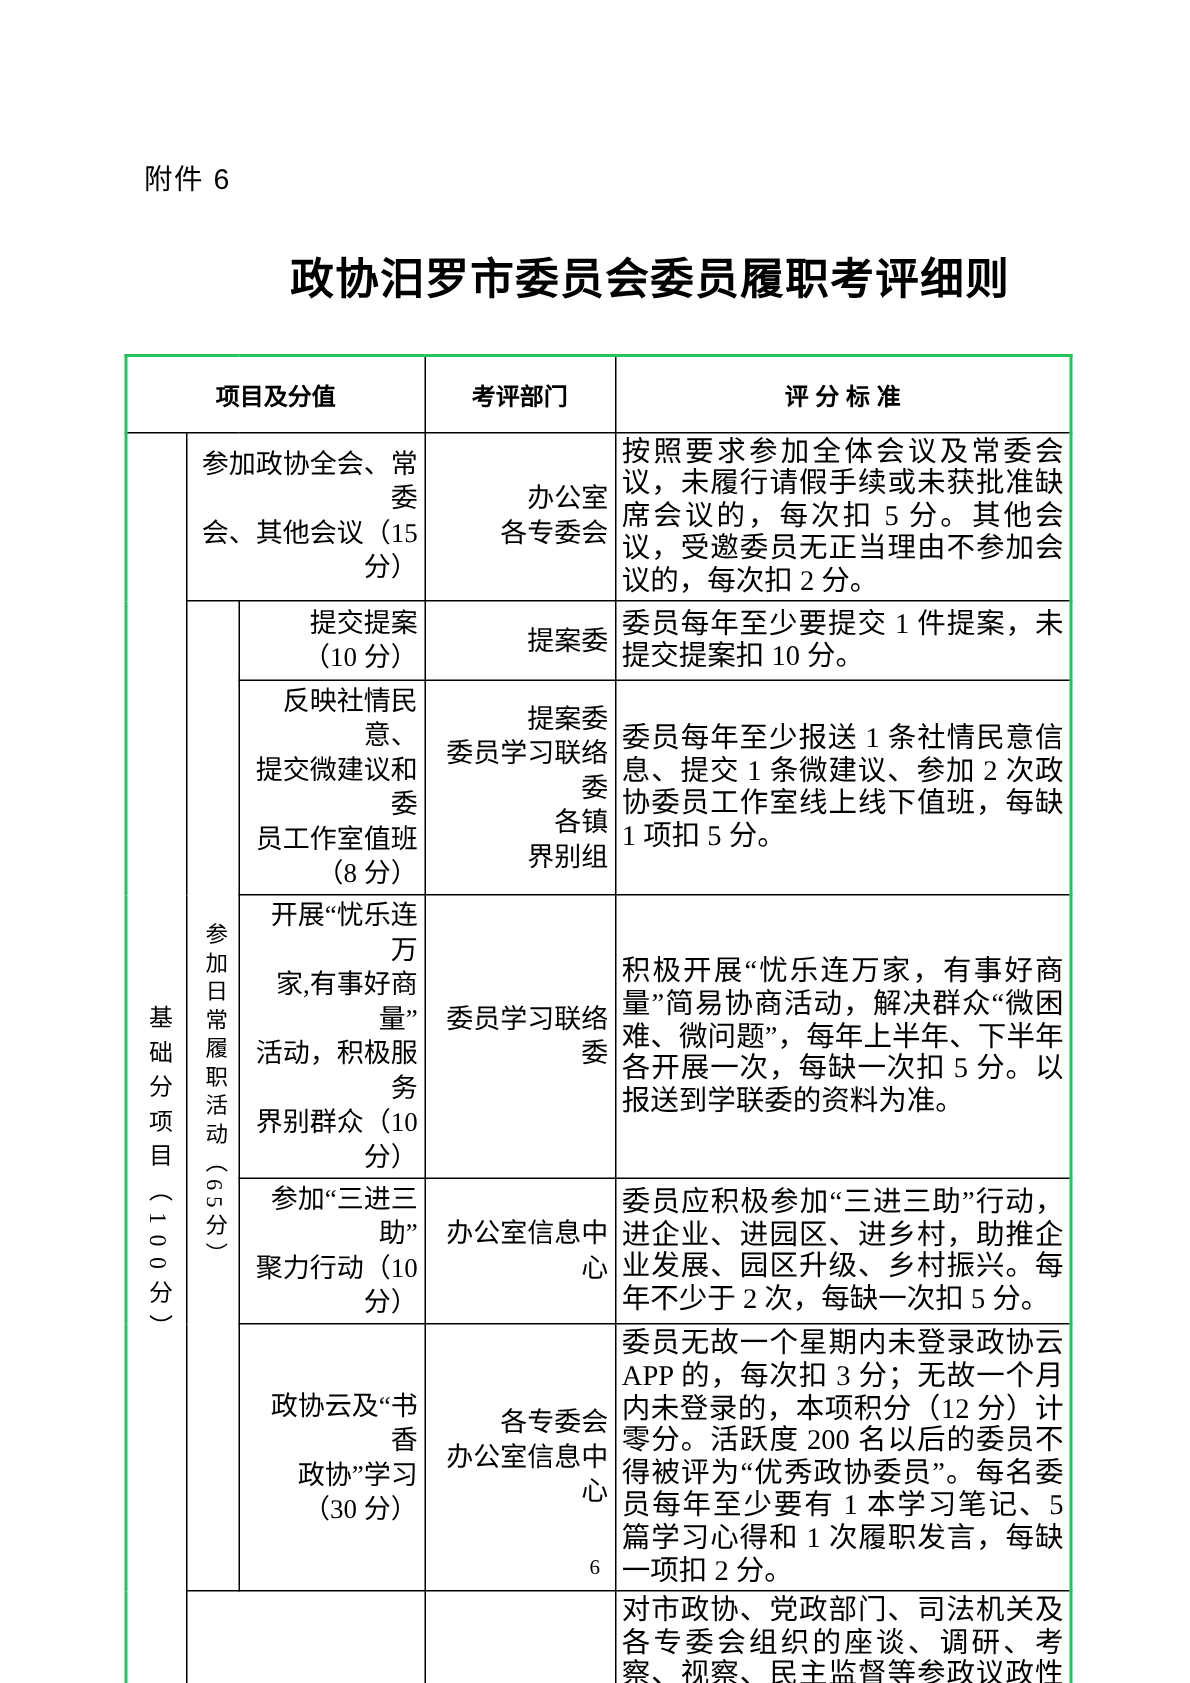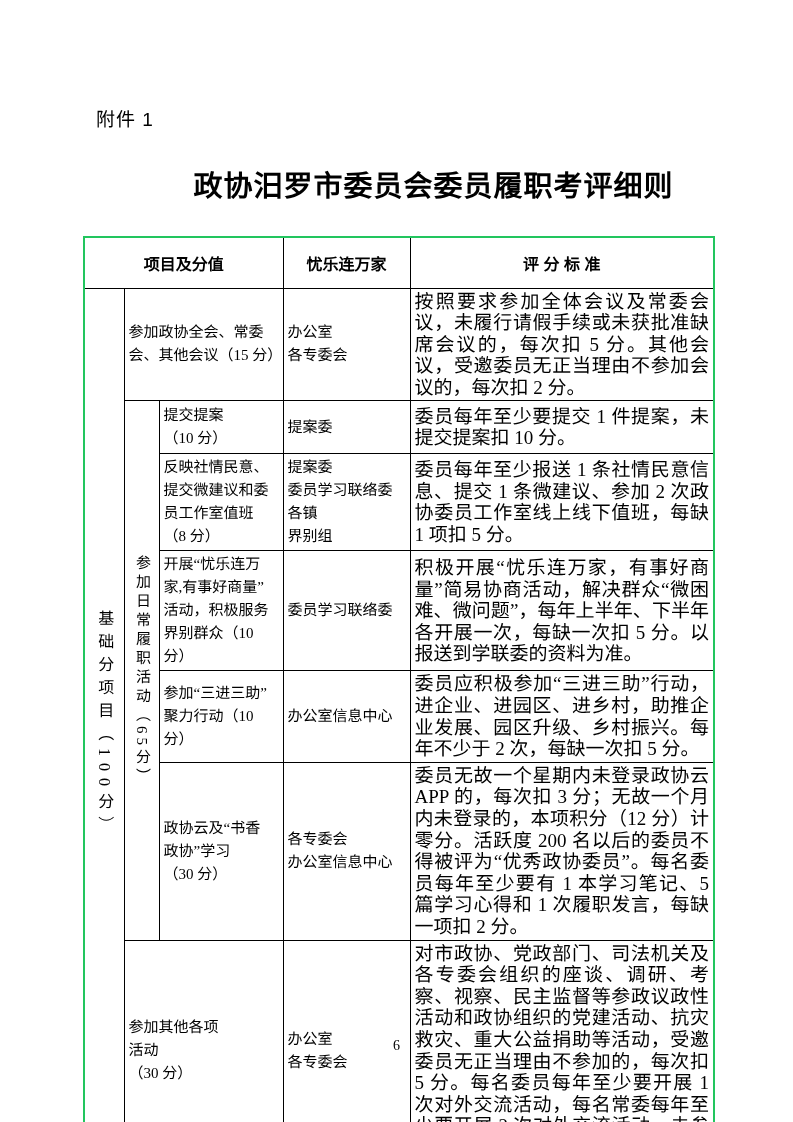--- a/index.html
+++ b/index.html
@@ -57,22 +57,22 @@
   tr.h5 { height: 74px; margin-left: 25px; }
   tr.h6 { height: 130px; }
   tr.h7 { height: 170px; }
   .hd {
     text-align: center;
     font-family: "Liberation Sans", sans-serif;
     font-size: 16px;
     font-weight: bold;
   }
   .item, .dept {
-    text-align: left;
-    font-size: 15px;
+    text-align: right;
+    font-size: 18px;
     line-height: 23px;
     white-space: pre-line;
   }
   .crit {
     text-align: justify;
     font-size: 19px;
     line-height: 21.6px;
     padding: 4px 8px 4px 10px;
   }
   .vcell { padding: 0; }
@@ -96,36 +96,36 @@
     text-align: center;
     font-size: 14px;
     font-family: "Liberation Serif", serif;
   }
 </style>
 </head>
 <body>
 
 <div class="page">
 
-  <div class="attachment">附件 1</div>
+  <div class="attachment">附件 6</div>
 
   <h1 class="title">政协汨罗市委员会委员履职考评细则</h1>
 
   <table class="doc-table">
     <colgroup>
       <col style="width:40px">
       <col style="width:35px">
       <col style="width:124px">
       <col style="width:127px">
       <col style="width:304px">
     </colgroup>
     <tbody>
       <tr class="h0">
         <td colspan="3" class="hd">项目及分值</td>
-        <td class="hd">忧乐连万家</td>
+        <td class="hd">考评部门</td>
         <td class="hd">评 分 标 准</td>
       </tr>
 
       <tr class="h1">
         <td rowspan="7" class="vcell">
           <div class="vtext">基础分项目（100分）</div>
         </td>
         <td colspan="2" class="item">参加政协全会、常委
 会、其他会议（15 分）</td>
         <td class="dept">办公室

